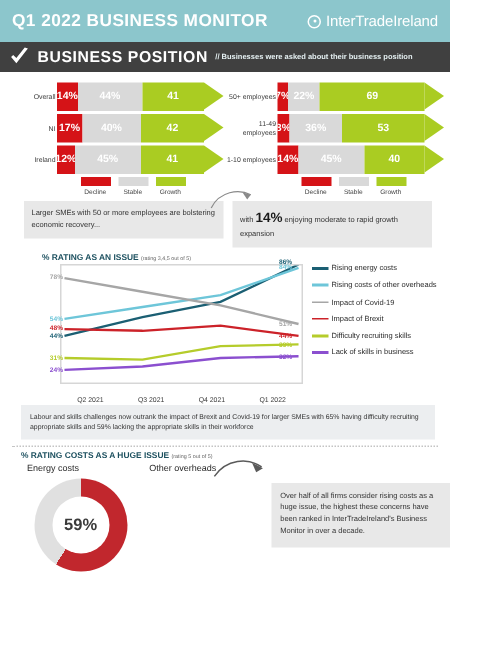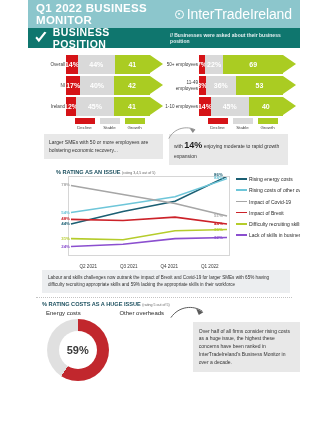--- a/index.html
+++ b/index.html
@@ -2,44 +2,44 @@
 <html><head>
 <meta charset="utf-8">
 <style>
   * { box-sizing: border-box; margin: 0; padding: 0; }
   html, body {
     width: 300px; height: 433px;
     background: #ffffff;
     font-family: "Liberation Sans", sans-serif;
     overflow: hidden;
   }
-  .page { position: relative; width: 300px; height: 433px; background:#fff;padding-left:28px; }
+  .page { position: relative; width: 300px; height: 433px; background:#fff; }
 
   
   .topbar {
     height: 28px; background: #8cc6cc; display:flex; align-items:center;
     padding: 0 8px; justify-content: space-between;
   }
   .topbar-title {
     color:#ffffff; font-size: 11.5px; font-weight: bold; letter-spacing: .3px;
   }
   .brand { display:flex; align-items:center; gap:3px; }
   .brand-mark {
     width:9px; height:9px; border-radius:50%; border:1.6px solid #fff;
     position:relative;
   }
   .brand-mark::after{
     content:""; position:absolute; left:2.2px; top:2.2px; width:2.2px; height:2.2px;
     border-radius:50%; background:#fff;
   }
-  .brand-text { color:#fff; font-size:14px; letter-spacing:-.1px; }
+  .brand-text { color:#fff; font-size:10px; letter-spacing:-.1px; }
 
   
   .band {
-    background:#0f766e; height:20px; display:flex; align-items:center; gap:5px;
+    background:#404040; height:20px; display:flex; align-items:center; gap:5px;
     padding-left:6px;
   }
   .band-title { color:#fff; font-size:10.5px; font-weight:bold; letter-spacing:.4px; }
   .band-sub { color:#e4eff1; font-size:5px; font-weight:bold; }
   .tick-icon { width:14px; height:14px; display:block; }
   .bang-icon { width:10px; height:14px; display:block; }
 
   
   .charts-row { display:flex; padding:7px 4px 0 4px; gap:2px; }
   .chart-col { width:146px; }

